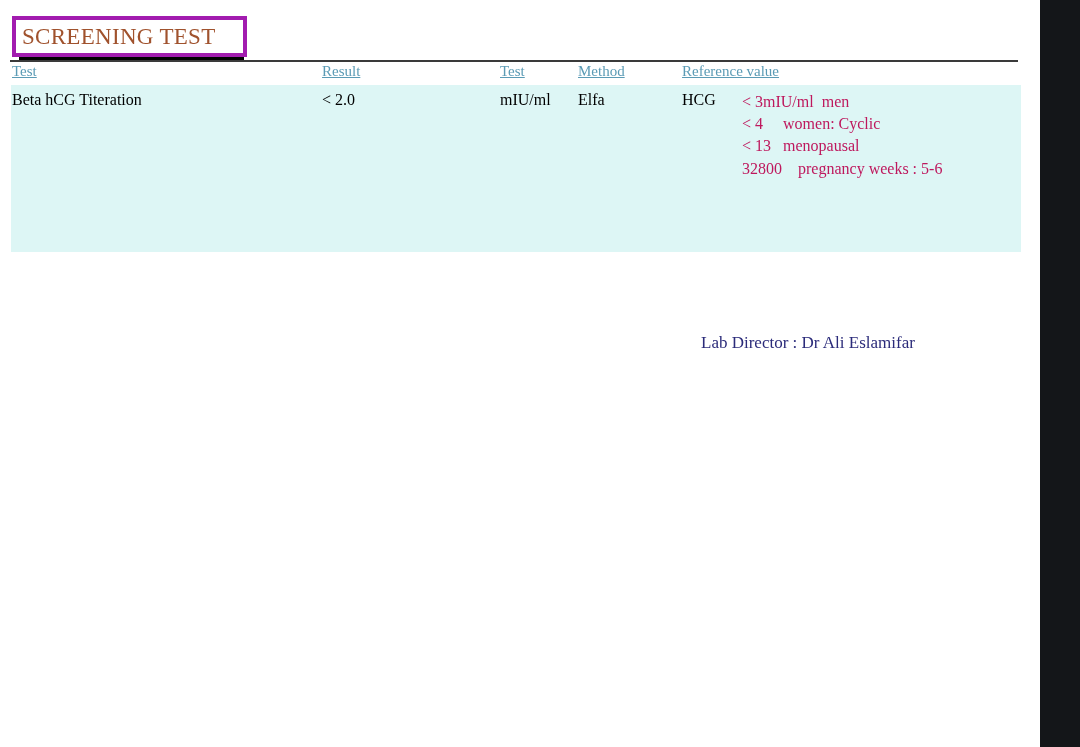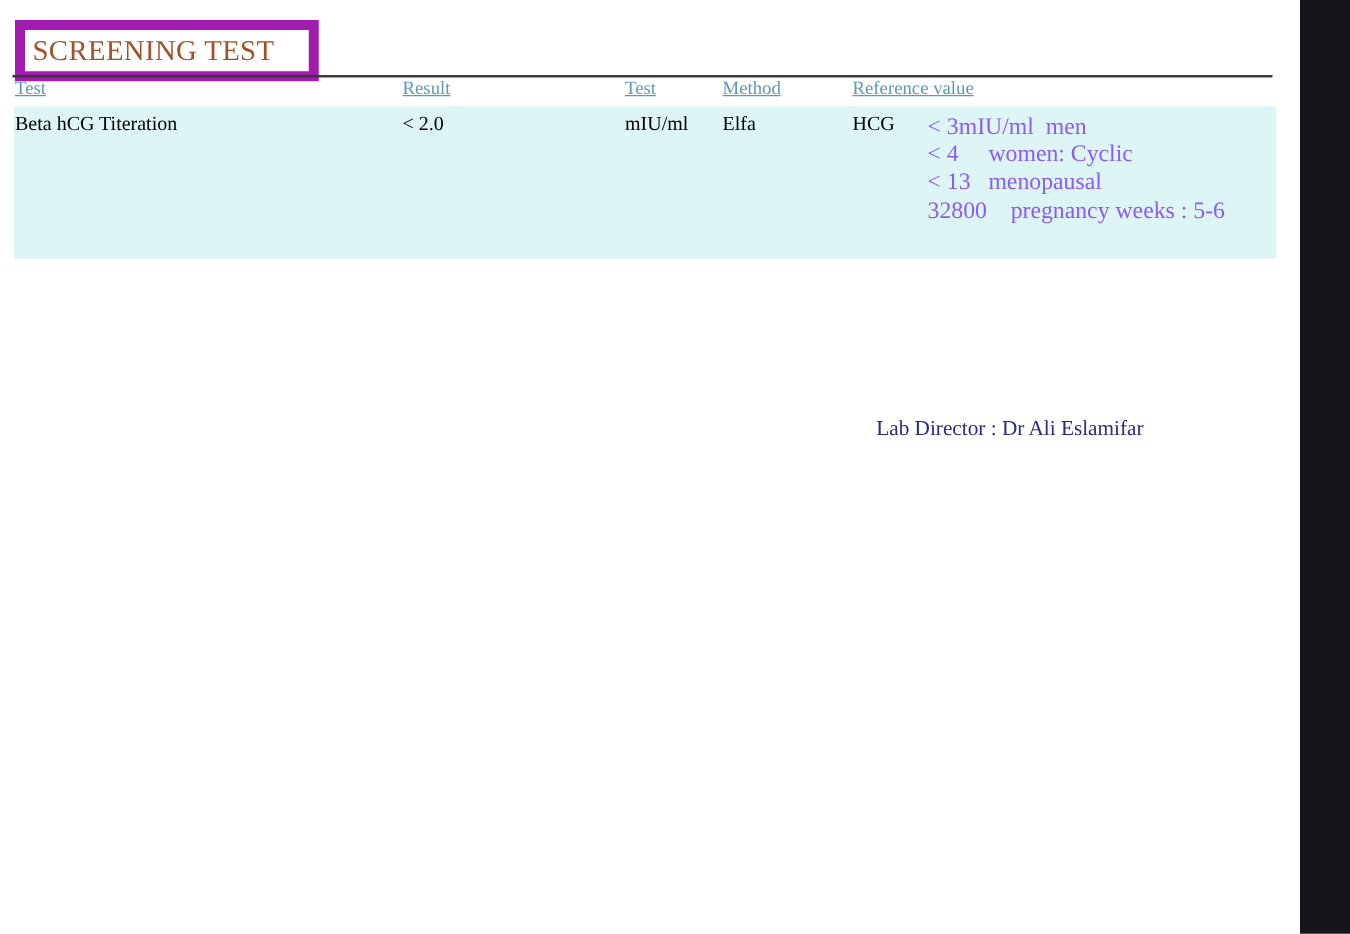--- a/index.html
+++ b/index.html
@@ -46,21 +46,21 @@
     left: 7px;
     top: 7px;
     width: 225px;
     height: 37px;
     background: #000000;
   }
   #title-box {
     position: relative;
     width: 221px;
     height: 33px;
-    border: 8px solid #a21caf;
+    border: 4px solid #a21caf;
     background: #ffffff;
     box-sizing: content-box;
     display: flex;
     align-items: center;
     padding-left: 6px;
   }
   #title-text {
     font-family: "Liberation Serif", "DejaVu Serif", serif;
     font-size: 23px;
     line-height: 23px;
@@ -92,21 +92,21 @@
     width: 1040px;
   }
 
   .header-row {
     height: 23px;
   }
   .data-row {
     background: #ddf6f5;
     margin-left: 11px;
     width: 1010px;
-    height: 122px;
+    height: 167px;
   }
 
   .cell {
     position: absolute;
     top: 0;
     white-space: nowrap;
   }
 
   .header-row .cell {
     color: #5b9bb5;
@@ -139,23 +139,23 @@
 
   .ref-list {
     position: absolute;
     left: 742px;
     top: 6px;
   }
   .data-row .ref-list { left: 731px; }
 
   .ref-line {
     display: block;
-    font-size: 19px;
+    font-size: 16px;
     line-height: 22.2px;
-    color: #8b5cf6;
+    color: #be185d;
     white-space: pre;
   }
 
   
   #footer-signature {
     position: absolute;
     left: 684px;
     top: 333px;
     font-size: 17px;
     line-height: 20px;

